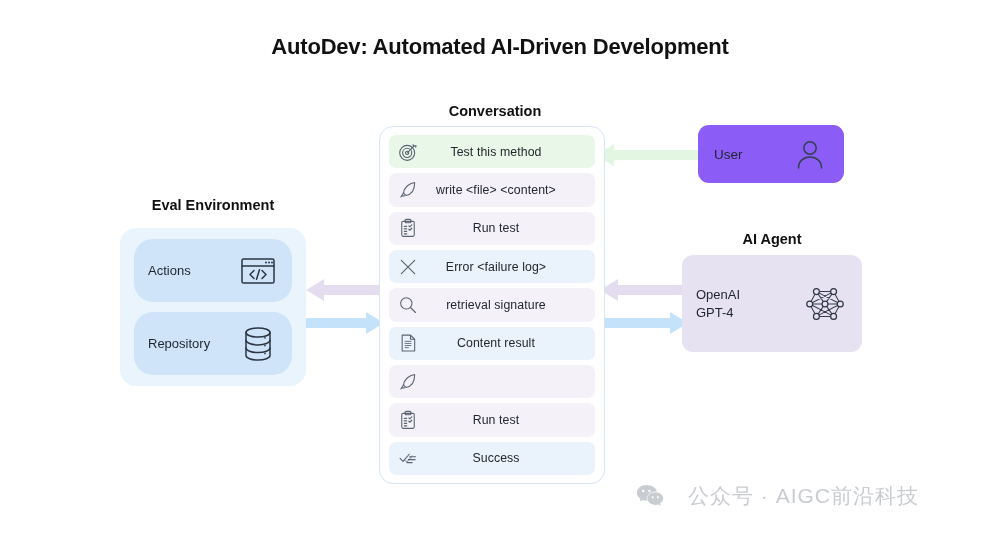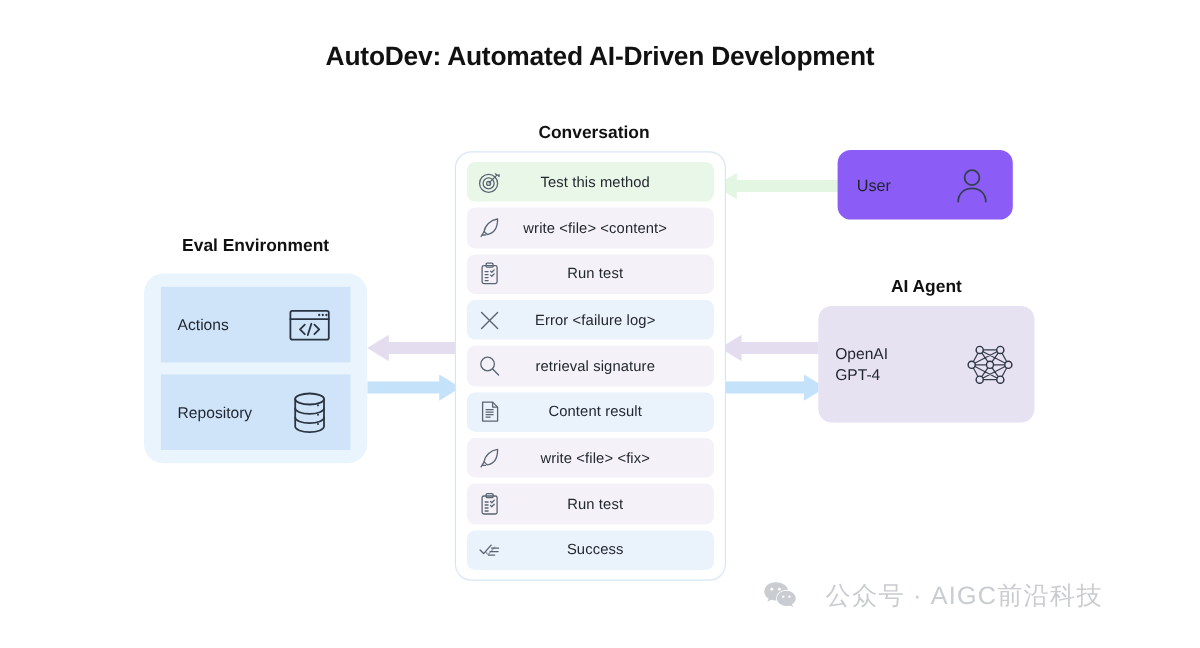--- a/index.html
+++ b/index.html
@@ -91,21 +91,21 @@
     border-radius:16px;
     box-sizing:border-box;
     padding:11px 14px;
     display:flex;flex-direction:column;
     gap:10px;
     z-index:2;
   }
   .eval-card{
     flex:1 1 0;
     background:#cfe4f8;
-    border-radius:0;
+    border-radius:19px;
     display:flex;
     align-items:center;
     box-sizing:border-box;
     padding:0 14px;
   }
   .eval-card .lbl{
     flex:1 1 auto;
     font-size:13px;
     color:#1f2530;
   }
@@ -278,21 +278,20 @@
     </div>
 
     <div class="conv-row bg-purple">
       <span class="ico">
         <svg width="20" height="20" viewBox="0 0 24 24" fill="none" stroke="currentColor" stroke-width="1.3" stroke-linecap="round" stroke-linejoin="round">
           <path d="M20 3 C13 4 7.5 9 6.5 15.5 L9.5 18.5 C16 17.5 20 12 20 3 Z"></path>
           <path d="M6.5 15.5 L3.5 20.5"></path>
             <path d="M4.6 19 h3.2"></path>
         </svg>
       </span>
-      <span class="lbl">write &lt;file&gt; &lt;fix&gt;</span>
     </div>
 
     <div class="conv-row bg-purple">
       <span class="ico">
         <svg width="20" height="20" viewBox="0 0 24 24" fill="none" stroke="currentColor" stroke-width="1.3" stroke-linecap="round" stroke-linejoin="round">
           <rect x="4.5" y="4" width="15" height="18" rx="1.8"></rect>
           <rect x="8.5" y="1.6" width="7" height="4" rx="1.2"></rect>
           <path d="M7.5 10 h3 M7.5 13 h3 M7.5 16 h3 M7.5 19 h3"></path>
           <path d="M13 9.5 l1.2 1.2 2.4-2.4"></path>
           <path d="M13 13.5 l1.2 1.2 2.4-2.4"></path>

